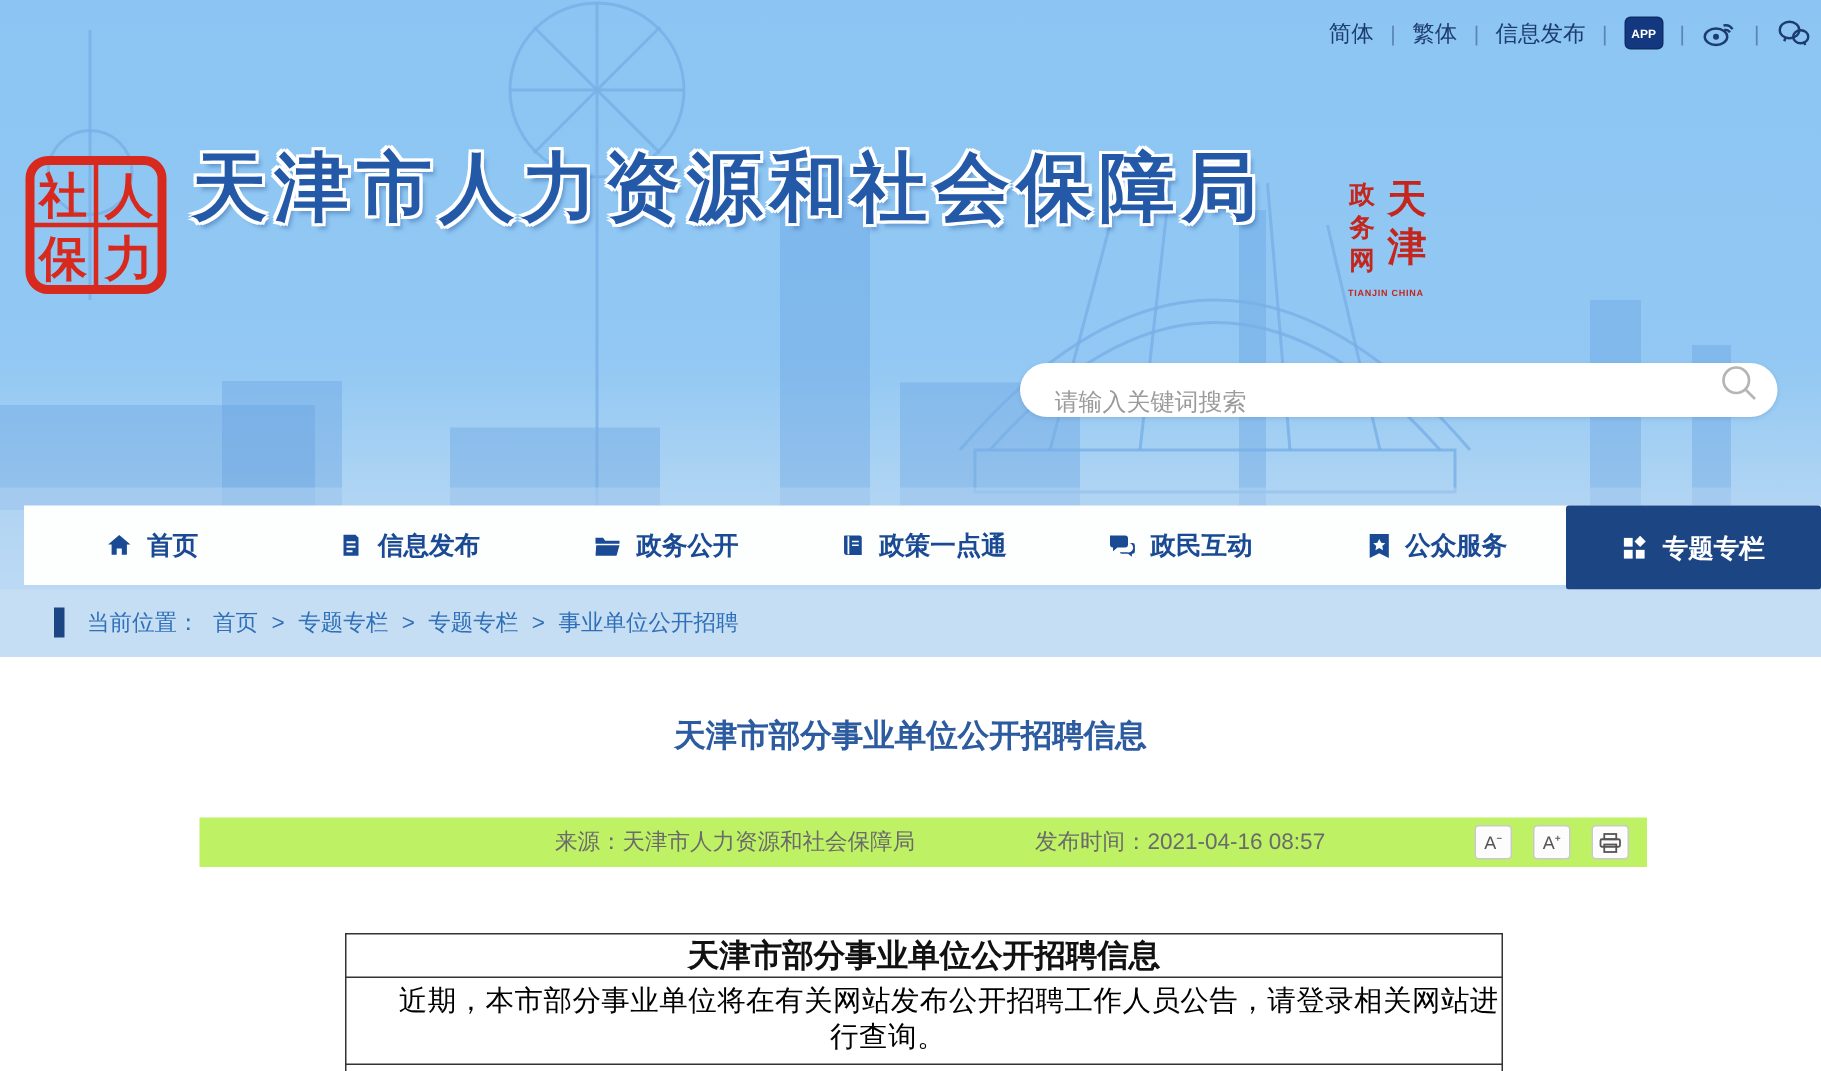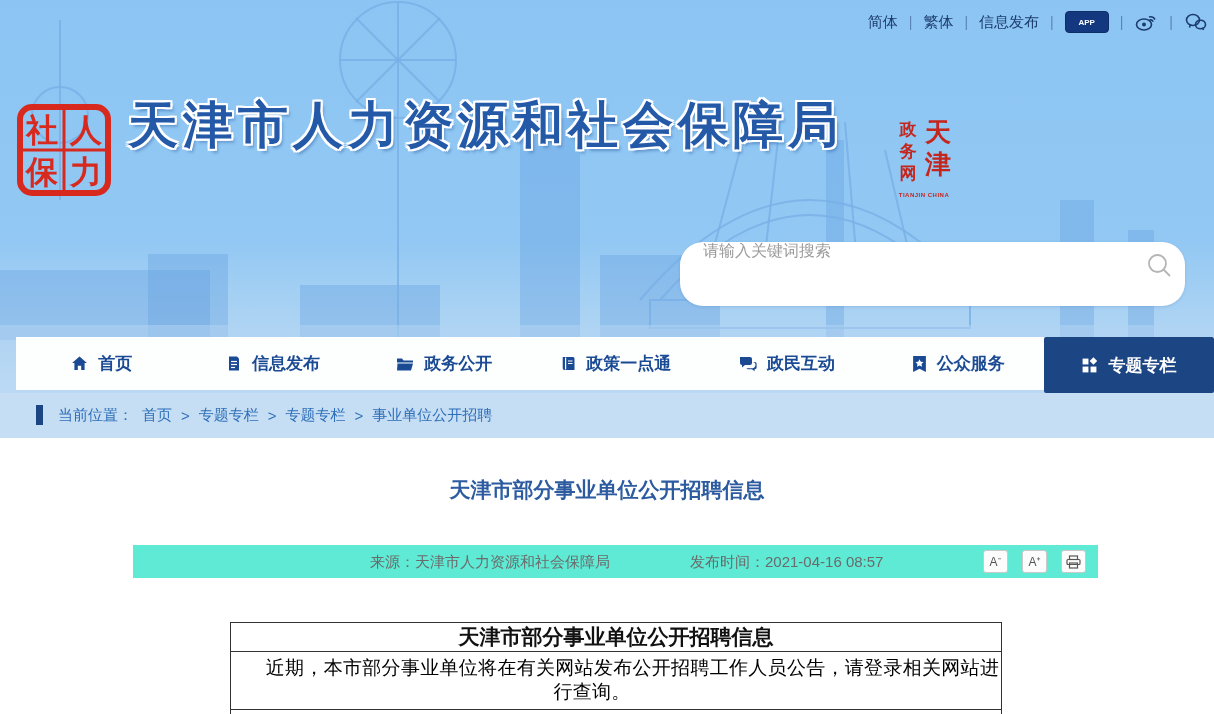--- a/index.html
+++ b/index.html
@@ -10,38 +10,38 @@
   
   .banner { position:relative; width:1214px; height:438px;
     background:linear-gradient(180deg,#8cc5f3 0%,#92c8f3 55%,#b3d6f3 78%,#c9e1f6 90%,#c6def4 100%); overflow:hidden; }
   .skyline { position:absolute; left:0; top:0; width:1214px; height:438px; pointer-events:none; }
 
   
   .utility-bar { position:absolute; top:9px; right:6px; display:flex; align-items:center; gap:11px;
     color:#1c3c6e; font-size:15px; height:26px;justify-content:space-between; }
   .utility-bar .sep { color:#5c83b6; font-size:14px; }
   .util-link { color:#1c3c6e; text-decoration:none; cursor:pointer; }
-  .app-badge { width:44px; height:22px; background:#14387f; border-radius:4px; color:#fff;
+  .app-badge { width:26px; height:22px; background:#14387f; border-radius:4px; color:#fff;
     font-size:8px; font-weight:bold; display:flex; align-items:center; justify-content:center;
     border:1px solid #0f2d66; letter-spacing:0; cursor:pointer; }
   .util-ic { display:flex; align-items:center; cursor:pointer; }
 
   
   .seal-left { position:absolute; left:16px; top:103px; cursor:pointer; }
   .titles { position:absolute; left:128px; top:94px; }
   .cn-title { font-size:50px; font-weight:bold; color:#2459a8; letter-spacing:5px; line-height:62px; white-space:nowrap;
     text-shadow:-2px 0 #fff,2px 0 #fff,0 -2px #fff,0 2px #fff,-2px -2px #fff,2px 2px #fff,2px -2px #fff,-2px 2px #fff,3px 4px 3px rgba(40,90,160,.45); }
   .en-title { margin-top:2px; font-size:17.5px; font-weight:bold; color:#2a5ca8; letter-spacing:1.2px; word-spacing:4px; white-space:nowrap;
     text-shadow:-1px 0 #fff,1px 0 #fff,0 -1px #fff,0 1px #fff,1px 1px #fff,-1px -1px #fff; }
   .seal-right { position:absolute; left:890px; top:115px; text-align:center; width:68px; }
   .seal-right .caption { font-size:6px; color:#c4261d; font-weight:bold; letter-spacing:.5px; margin-top:1px; }
 
   
-  .search-box { position:absolute; left:680px; top:242px; width:505px; height:64px; background:#fff;
-    border-radius:23px; display:flex; align-items:flex-start; box-shadow:0 1px 3px rgba(70,120,180,.25); }
+  .search-box { position:absolute; left:680px; top:242px; width:505px; height:36px; background:#fff;
+    border-radius:23px; display:flex; align-items:flex-end; box-shadow:0 1px 3px rgba(70,120,180,.25); }
   .search-input { flex:1; border:none; outline:none; background:transparent; margin-left:23px;
     font-size:16px; color:#333; font-family:inherit; }
   .search-input::placeholder { color:#9b9b9b; }
   .search-btn { width:52px; height:46px; border:none; background:transparent; cursor:pointer;
     display:flex; align-items:center; justify-content:center; }
 
   
   .nav-bar { position:absolute; left:16px; top:337px; width:1198px; height:53px; background:#fdfefe;
     display:flex; align-items:flex-start; }
   .nav-item { flex:1; height:53px; display:flex; align-items:center; justify-content:center; gap:10px;
@@ -54,21 +54,21 @@
   .breadcrumb { position:absolute; left:36px; top:12px; display:flex; align-items:center; gap:9px;
     font-size:15px; color:#2e6fb8; }
   .crumb-bar { width:7px; height:20px; background:#1c4584; margin-right:6px; }
   .crumb-link { color:#2e6fb8; text-decoration:none; cursor:pointer; }
   .crumb-sep { color:#2e6fb8; }
 
   
   .main-panel { position:absolute; left:16px; top:438px; width:1198px; height:276px; background:#fff; }
   .article-title { position:absolute; left:0; top:38px; width:1182px; text-align:center;
     font-size:21px; font-weight:bold; color:#2c5ba0; }
-  .meta-bar { position:absolute; left:117px; top:107px; width:965px; height:33px; background:#5eead4;
+  .meta-bar { position:absolute; left:117px; top:107px; width:965px; height:33px; background:#bef264;
     font-size:15px; color:#6b6b6b; }
   .meta-source { position:absolute; left:237px; top:0; line-height:33px; }
   .meta-time { position:absolute; left:557px; top:0; line-height:33px; }
   .meta-tools { position:absolute; right:12px; top:5px; display:flex; gap:14px; }
   .tool-btn { width:25px; height:23px; border:1px solid #c9c9c9; border-radius:3px; background:#fcfcfc;
     color:#555; font-size:12px; display:flex; align-items:center; justify-content:center; cursor:pointer; padding:0; }
 
   
   .content-box { position:absolute; left:214px; top:184px; width:772px; border-collapse:collapse; }
   .content-box td { border:1px solid #333; }

